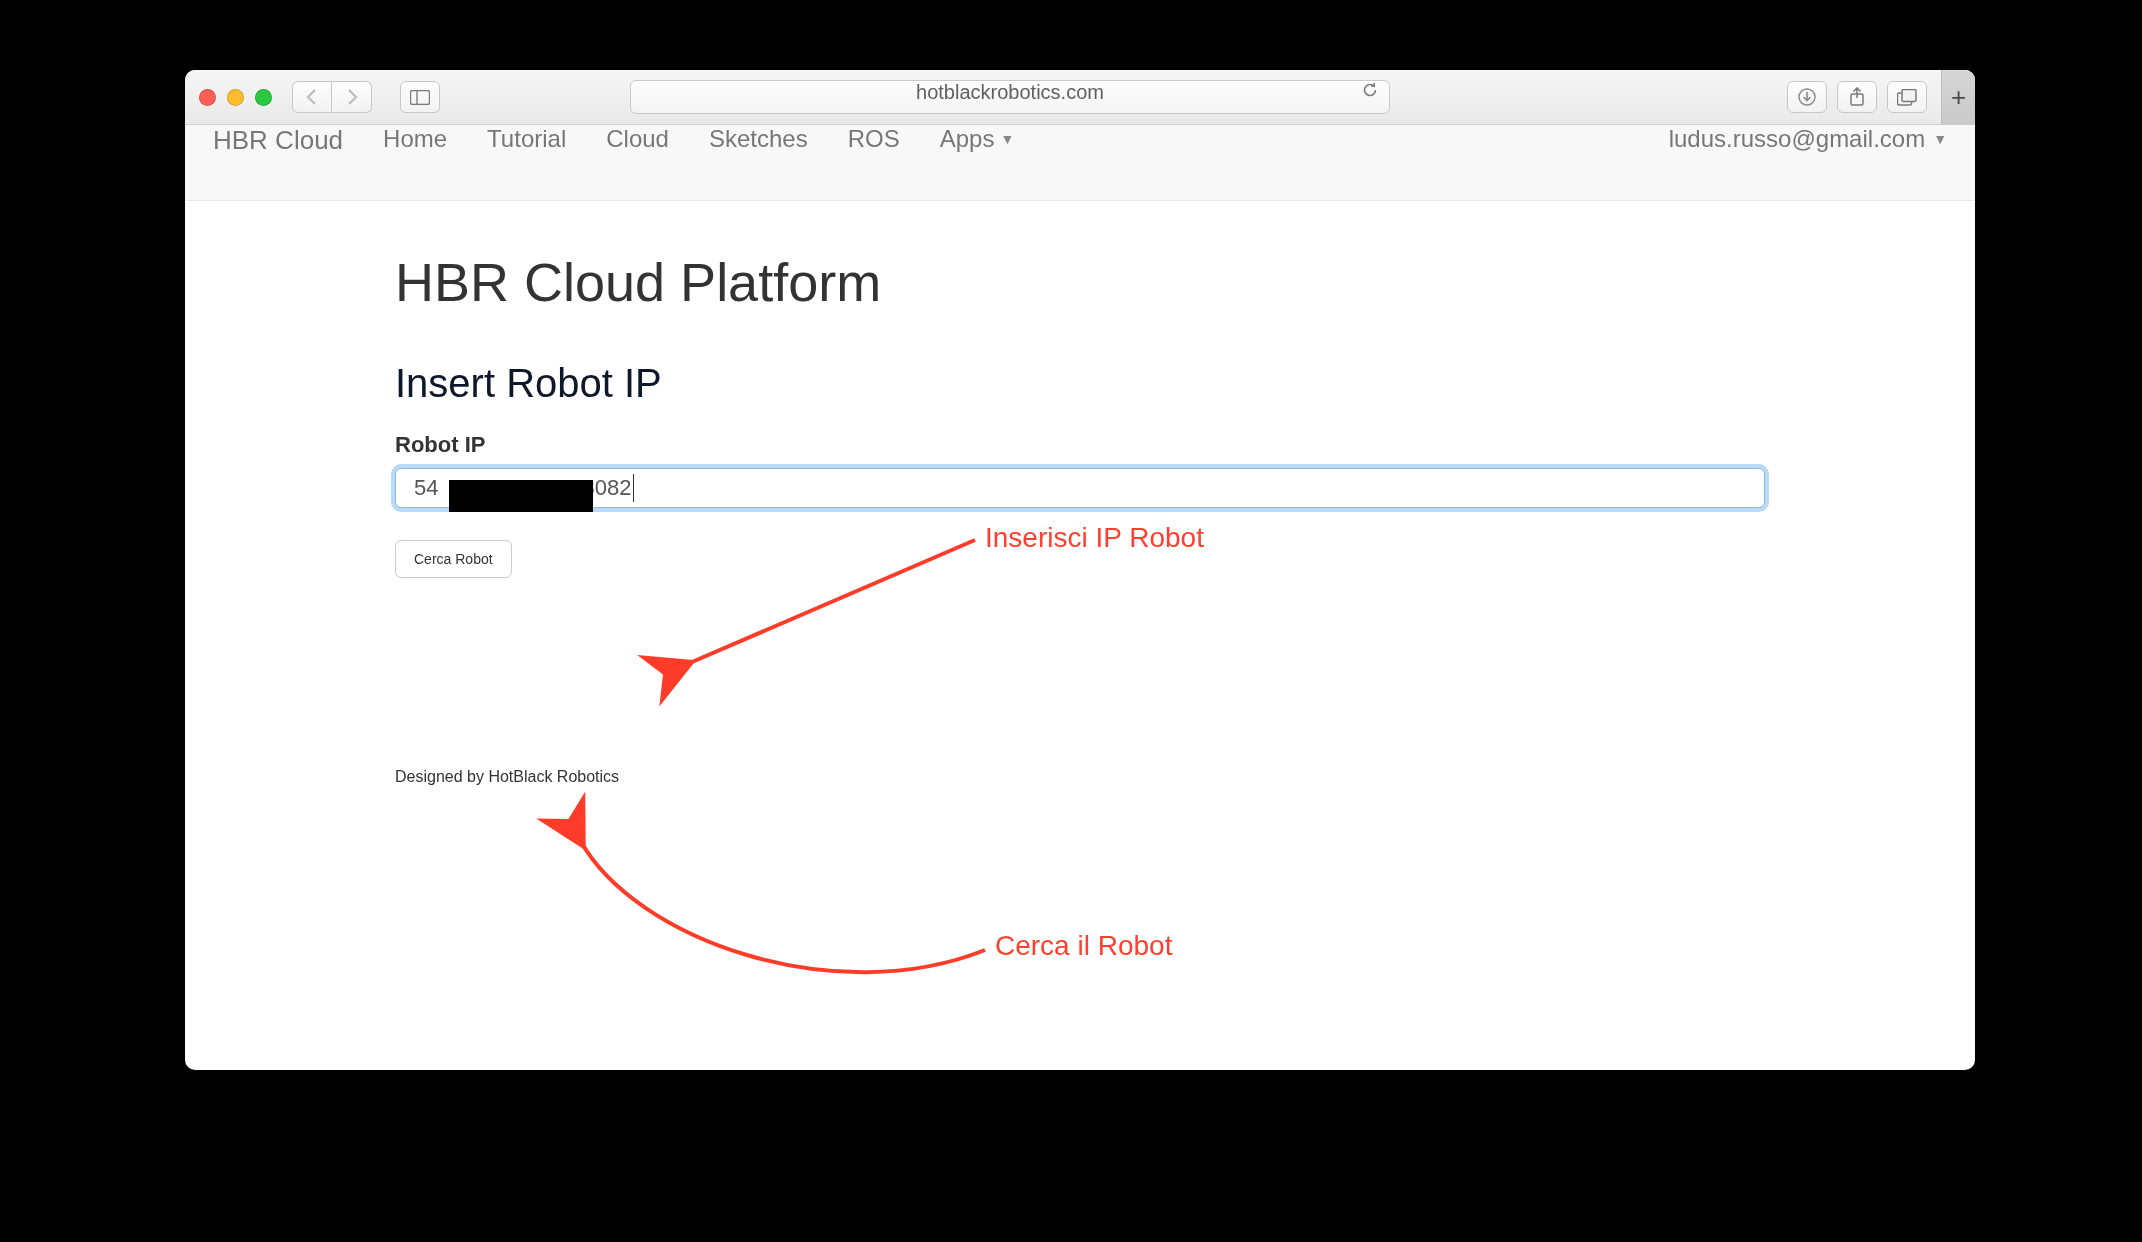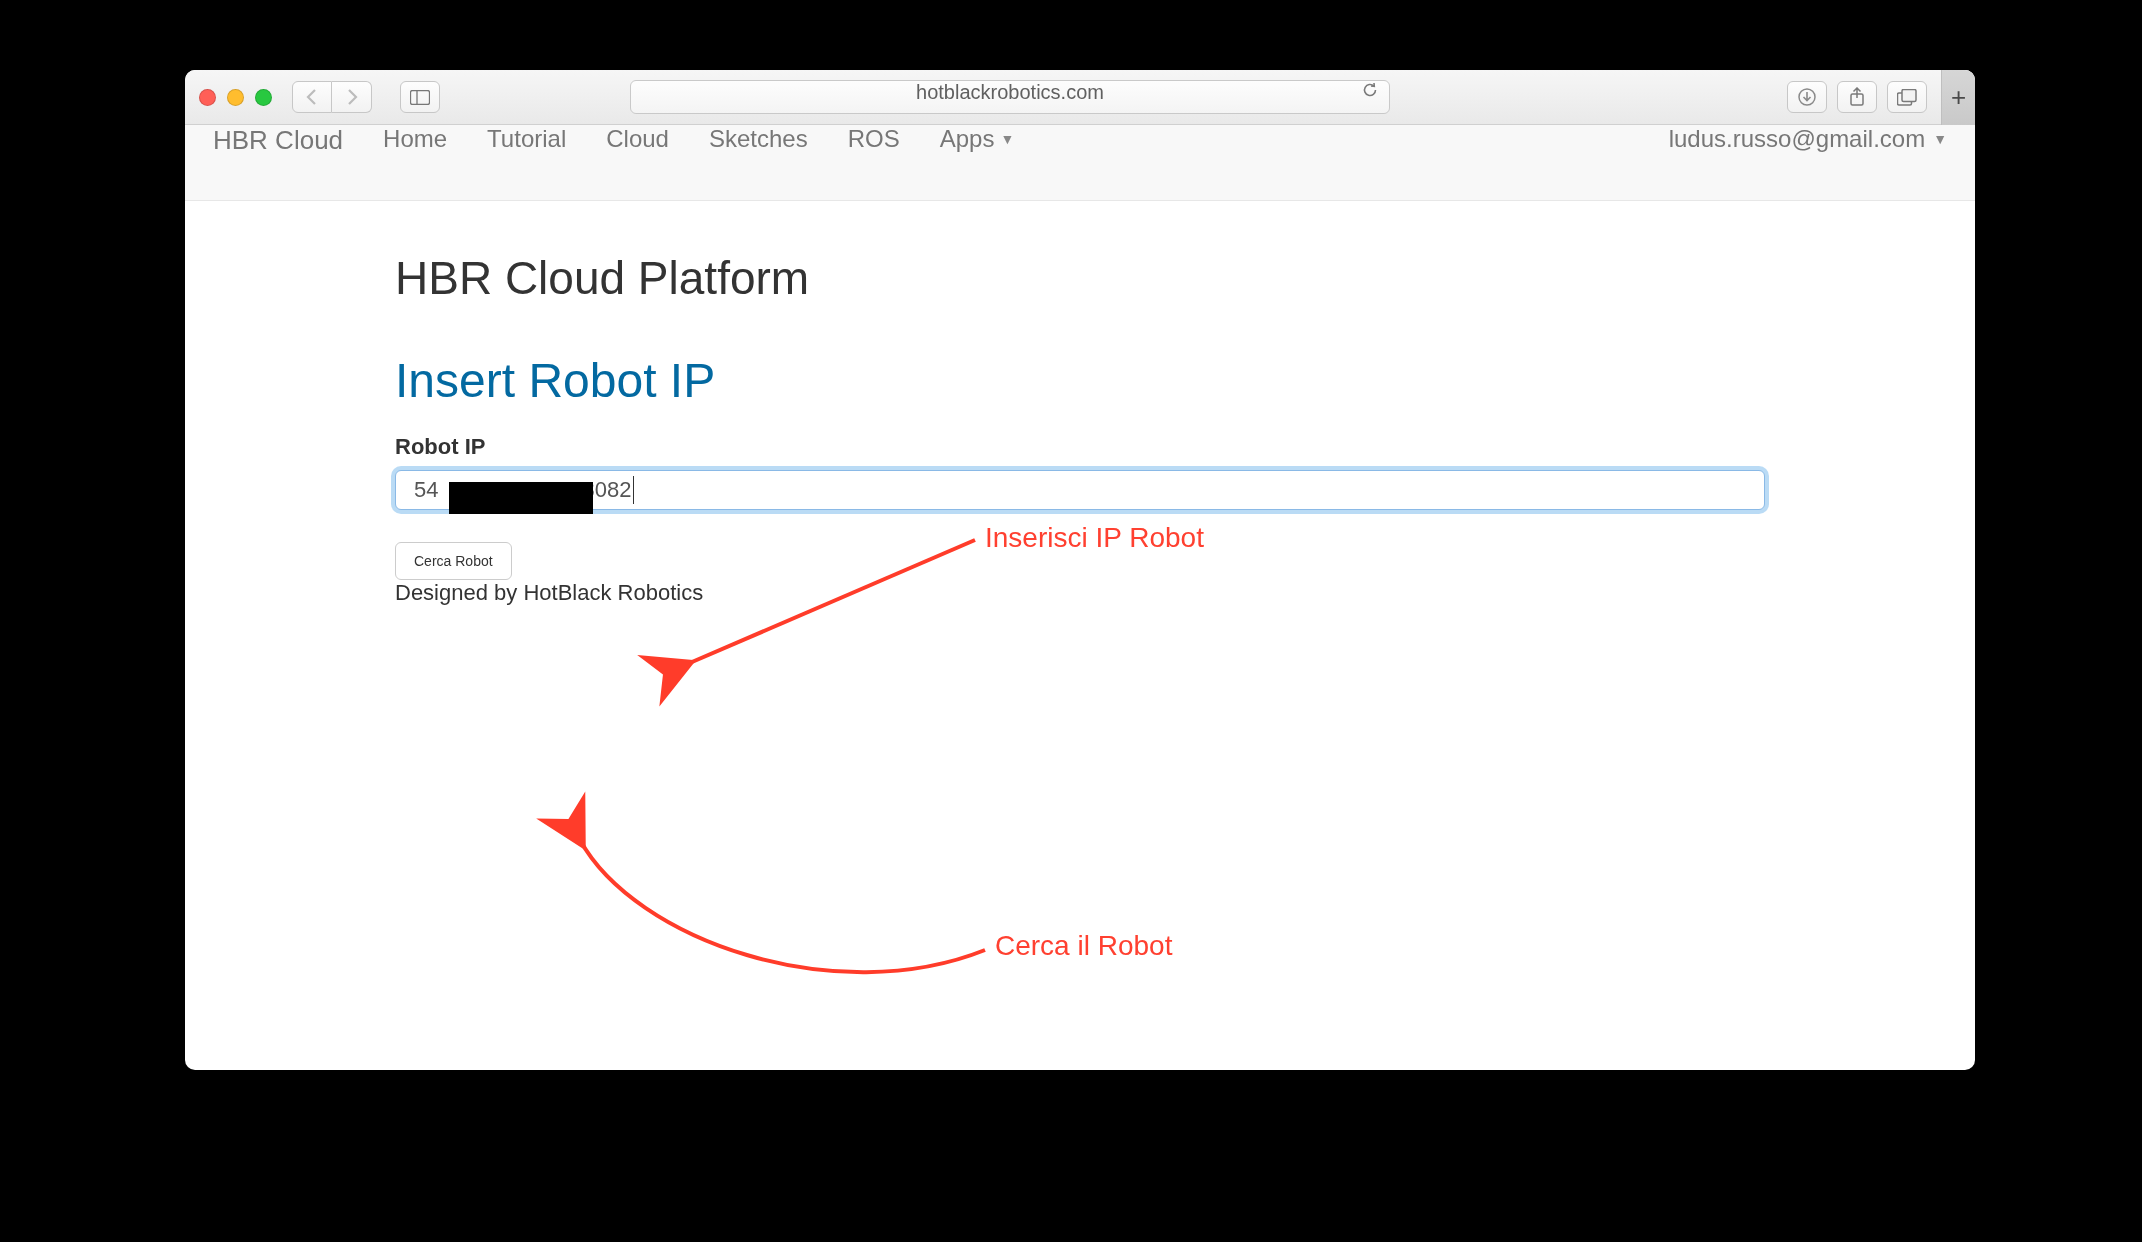--- a/index.html
+++ b/index.html
@@ -119,22 +119,22 @@
     }
     .navbar .nav-links { display:flex; gap: 40px; }
     .navbar .nav-link { color:#777; cursor:pointer; display:flex; align-items:center; gap:6px;}
     .navbar .nav-right { margin-left:auto; display:flex; align-items:center; gap:8px; color:#777;}
 
     
     .content {
       padding: 50px 210px 30px 210px;
       position: relative;
     }
-    .title { font-weight: 500; font-size: 46px; color:#333; margin-bottom: 48px; }
-    .subtitle { font-weight: 500; font-size: 48px; color:#0369a1; margin-bottom: 26px; }
+    .title { font-weight: 500; font-size: 54px; color:#333; margin-bottom: 48px; }
+    .subtitle { font-weight: 500; font-size: 40px; color:#0f172a; margin-bottom: 26px; }
     .label { font-weight: 700; font-size: 22px; color:#333; margin-bottom: 10px; display:block;}
     .ip-input {
       width: 100%;
       height: 40px;
       font-size: 22px;
       padding: 8px 18px;
       border: 1px solid #8ab9e6;
       border-radius: 6px;
       outline: none;
       box-shadow: 0 0 0 4px rgba(102,175,233,0.45);
@@ -153,21 +153,22 @@
     .btn-default {
       font-size: 14px;
       padding: 10px 18px;
       background:#fff;
       border:1px solid #ccc;
       border-radius:6px;
       color:#333;
       cursor:pointer;
     }
     .footer-text {
-      font-size: 22px;
+      margin-top: 190px;
+      font-size: 16px;
       color:#333;
     }
 
     
     .annotation-layer {
       position:absolute;
       inset:0;
       pointer-events:none;
     }
     .annotation-label {

